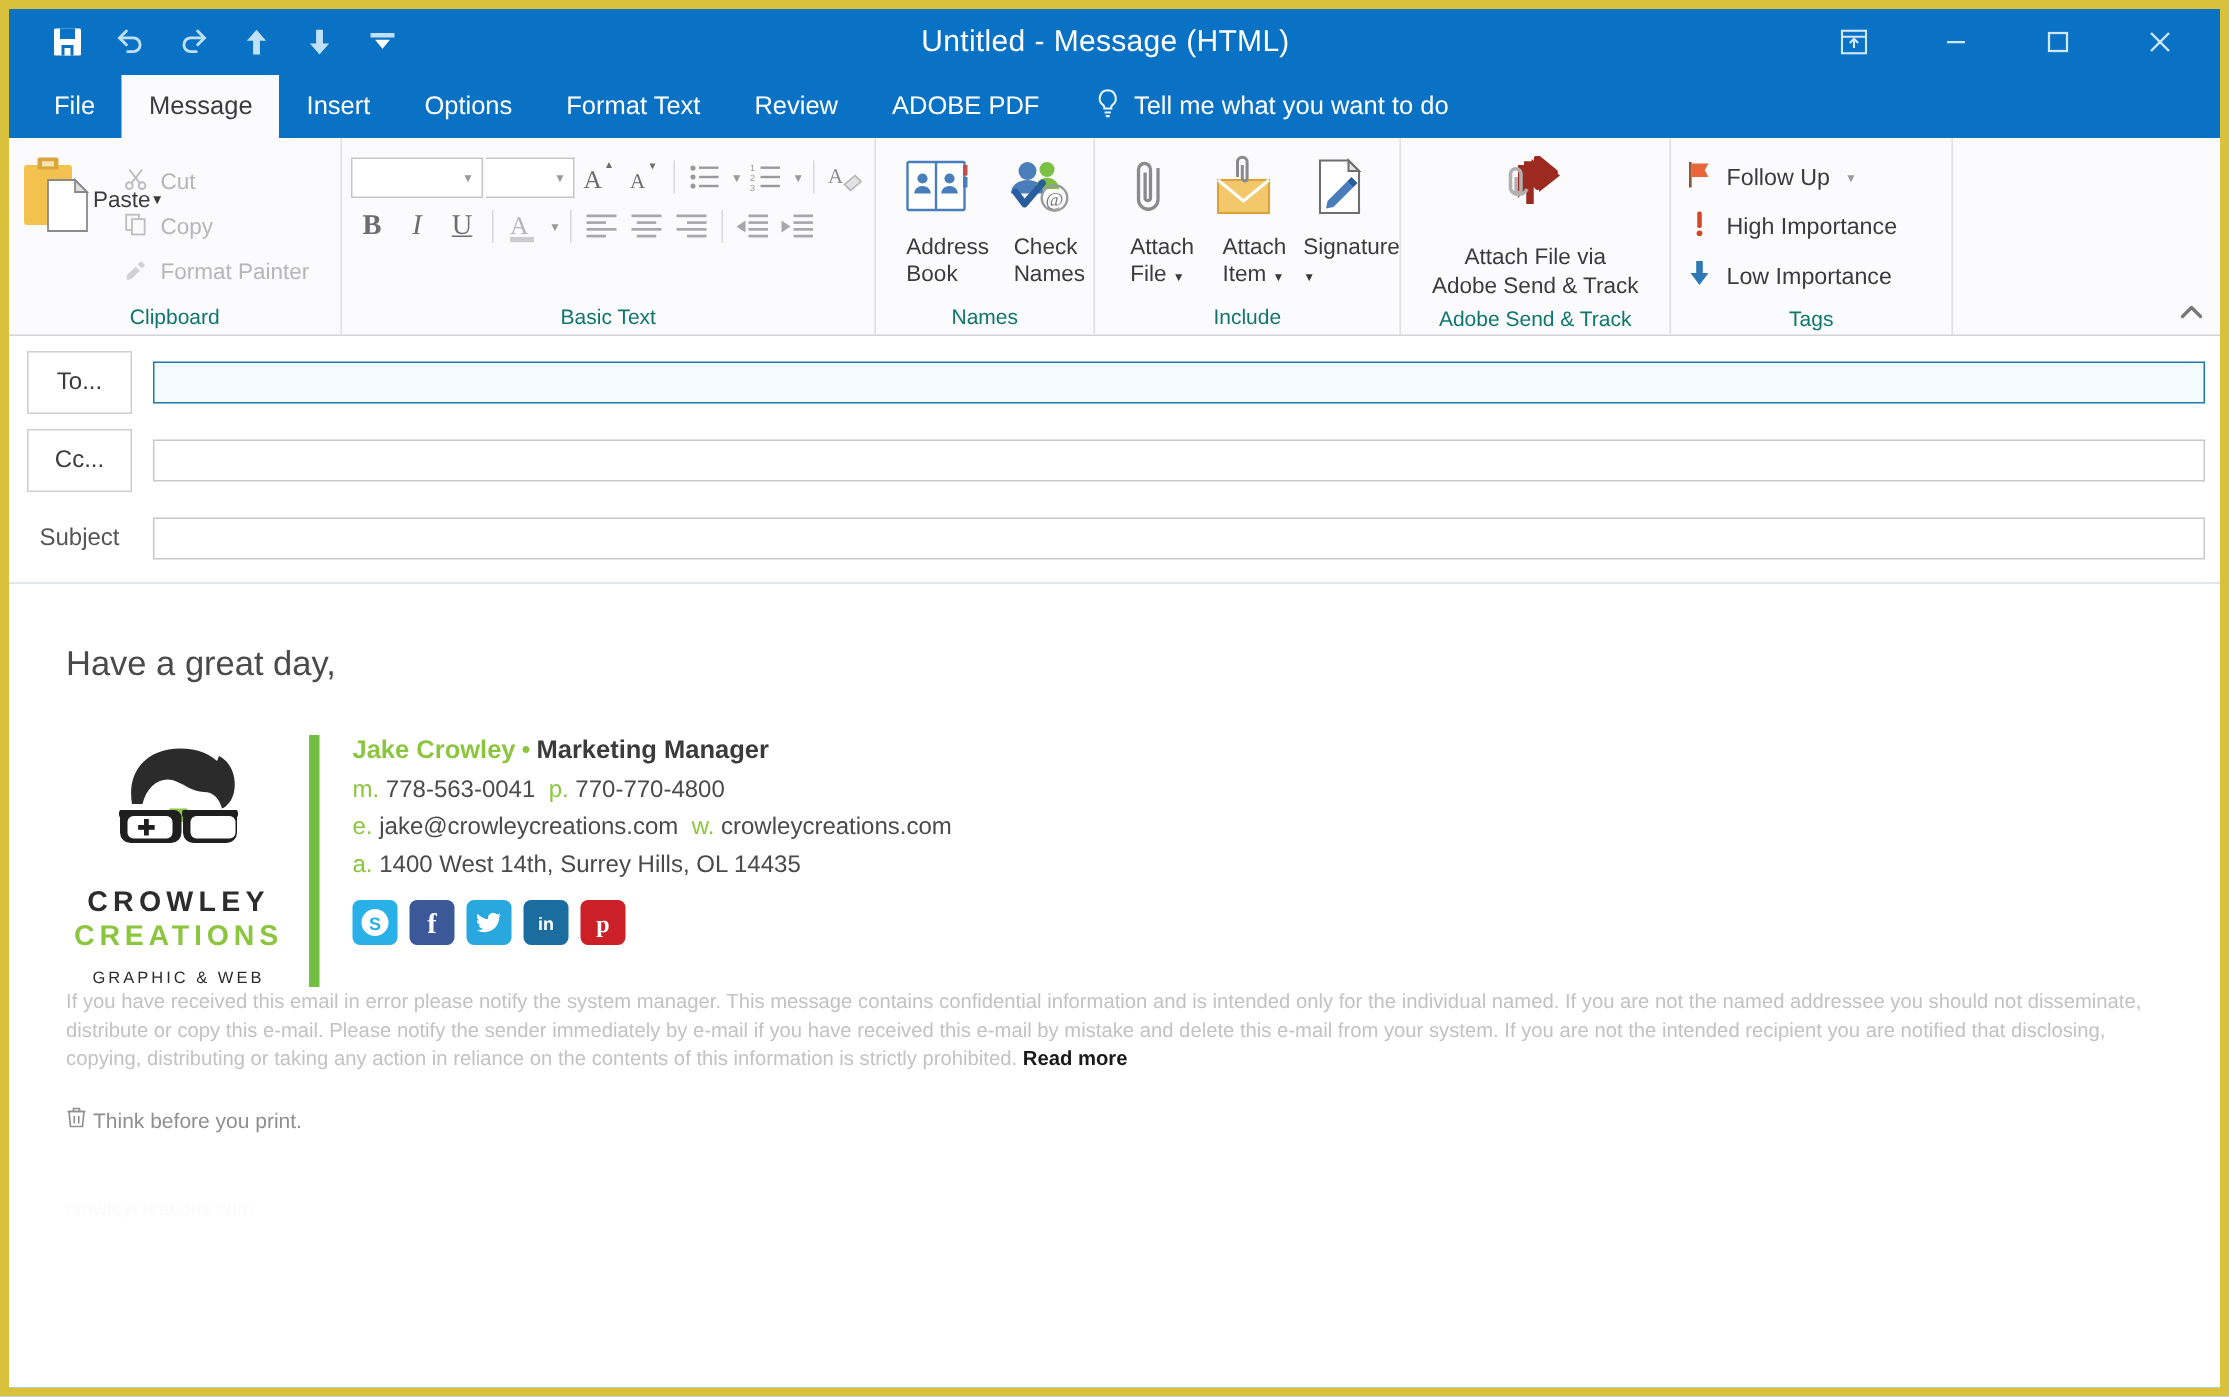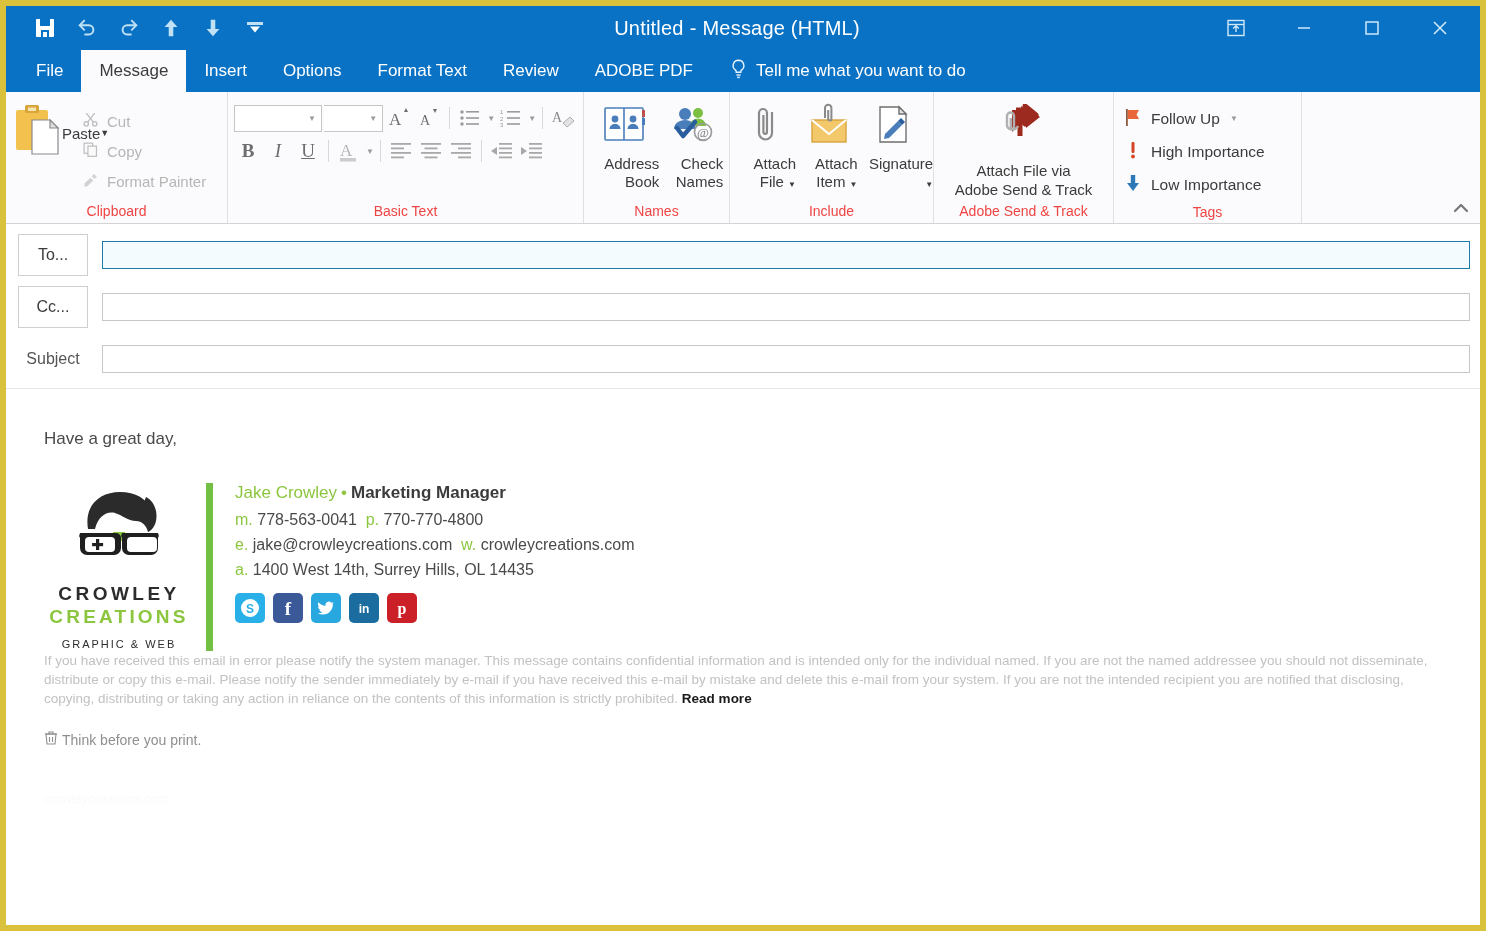--- a/index.html
+++ b/index.html
@@ -116,21 +116,21 @@
     justify-content: space-between;
     border-right: 1px solid #e0e0e0;
     padding: 4px 0 0 0;
   }
   .rgroup:last-child { border-right: none; }
   .rgroup-body { flex: 1; display: flex; align-items: flex-start; padding: 4px 6px 0 6px; }
   .rgroup-label {
     height: 24px;
     display: flex; align-items: center; justify-content: center;
     font-size: 14px;
-    color: #ef4444;
+    color: #0f766e;
     position: relative;
   }
 
   
   .g-clipboard { width: 222px; }
   .paste-btn {
     width: 62px;
     display: flex; flex-direction: row; align-items: center;
     padding-top: 2px;
     cursor: default;
@@ -176,21 +176,21 @@
   
   .g-names { width: 146px; }
   .g-names .rgroup-body { justify-content: center; gap: 2px; }
   .big-btn {
     width: 68px;
     display: flex; flex-direction: column; align-items: center;
     padding-top: 2px;
     cursor: default;
   }
   .big-btn .bb-label {
-    font-size: 15px; color: #3b3b3b; text-align: right; line-height: 18px; margin-top: 3px; margin-left: 16px;
+    font-size: 15px; color: #3b3b3b; text-align: left; line-height: 18px; margin-top: 3px; margin-left: 16px;
   }
 
   
   .g-include { width: 204px; }
   .g-include .rgroup-body { justify-content: center; gap: 0px; }
   .bb-caret { font-size: 8px; color: #3b3b3b; }
 
   
   .g-adobe { width: 180px; }
   .g-adobe .rgroup-body { justify-content: center; }
@@ -279,21 +279,21 @@
   .body-area {
     background: #ffffff;
     height: 540px;
     padding: 40px 0 0 0;
     overflow: hidden;
     position: relative;
   }
   .body-inner { padding: 0 38px; }
 
   .greeting {
-    font-size: 17px;
+    font-size: 23px;
     color: #4a4a4a;
     margin-bottom: 30px;
     font-family: "Liberation Sans", sans-serif;
   }
 
   .sig-wrap { display: flex; align-items: flex-start; }
   .sig-logo {
     width: 150px;
     display: flex; flex-direction: column; align-items: center;
     padding-top: 6px;
@@ -308,21 +308,21 @@
 
   .sig-bar {
     width: 7px;
     background: #72bf44;
     align-self: stretch;
     margin: 4px 22px 0 12px;
     min-height: 168px;
   }
   .sig-text { padding-top: 4px; }
   .sig-line1 { font-size: 17px; margin-bottom: 8px; }
-  .sig-name { color: #8cc63f; font-weight: normal; margin-top: 28px; }
+  .sig-name { color: #8cc63f; font-weight: bold; margin-top: 28px; }
   .sig-dot { color: #8cc63f; padding: 0 4px; }
   .sig-role { color: #3b3b3b; font-weight: bold; }
   .sig-line {
     font-size: 16px; color: #4a4a4a;
     margin-bottom: 7px;
   }
   .lbl-g { color: #8cc63f; }
   .sig-social { display: flex; gap: 8px; margin-top: 14px; }
   .soc {
     width: 30px; height: 30px;

